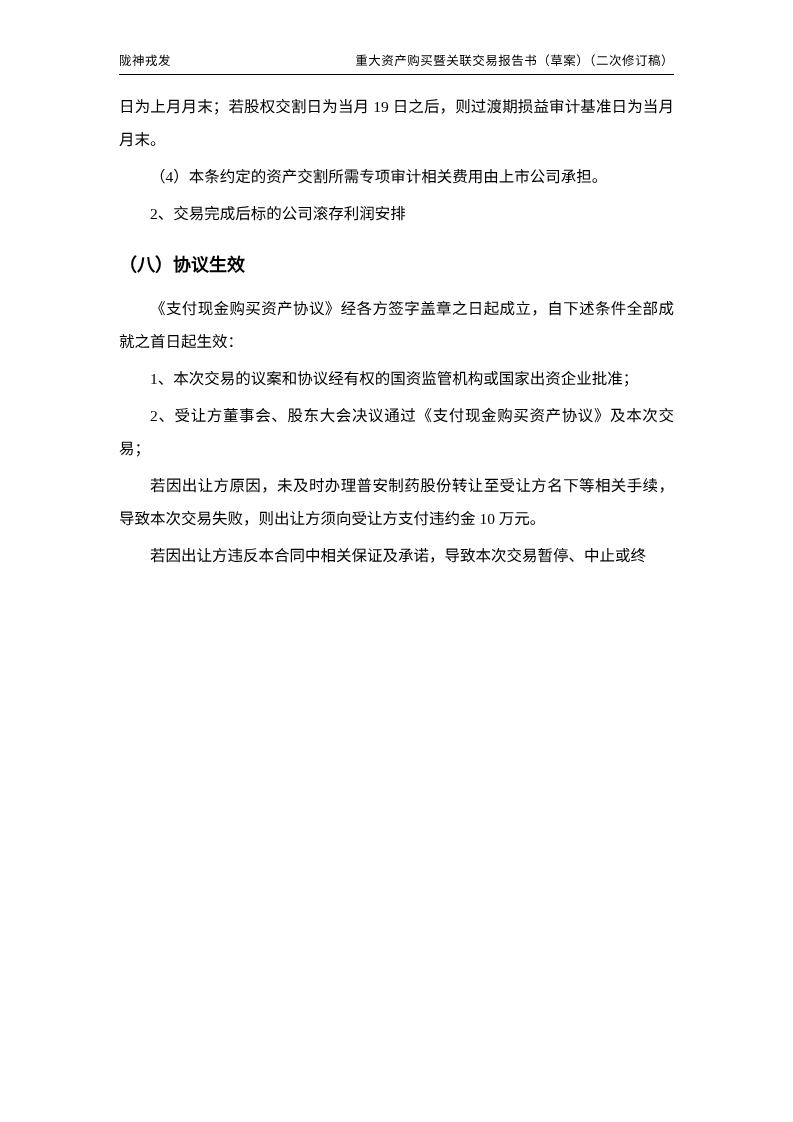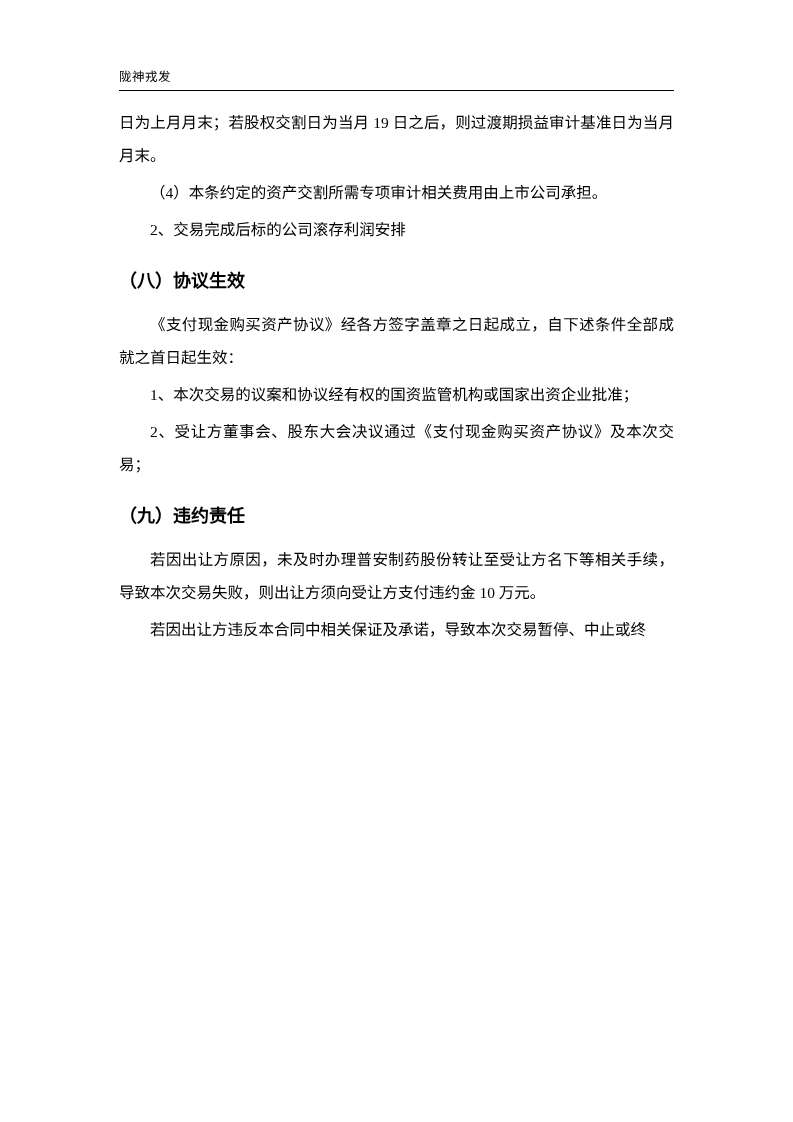--- a/index.html
+++ b/index.html
@@ -1,21 +1,21 @@
 <!DOCTYPE html>
 <html lang="zh-CN"><head>
 <meta charset="utf-8">
 <style>
   * { margin: 0; padding: 0; box-sizing: border-box; }
   html, body { background: #ffffff; }
   .page {
     position: relative;
     width: 793px;
     height: 858px;
-    margin: 16px auto;
+    margin: 0 auto;
     background: #ffffff;
     color: #000000;
     font-family: "Liberation Serif", "DejaVu Serif", serif;
     overflow: hidden;
   }
   .header {
     position: absolute;
     top: 50px;
     left: 119px;
     right: 119px;
@@ -64,33 +64,33 @@
     font-weight: 700;
   }
 </style>
 </head>
 <body>
 
 <div class="page">
 
   <div class="header">
     <span class="hdr-left">陇神戎发</span>
+    <span class="hdr-right">重大资产购买暨关联交易报告书（草案）（二次修订稿）</span>
   </div>
 
   <div class="content">
     <p class="continuation">日为上月月末；若股权交割日为当月 19 日之后，则过渡期损益审计基准日为当月月末。</p>
     <p>（4）本条约定的资产交割所需专项审计相关费用由上市公司承担。</p>
     <p>2、交易完成后标的公司滚存利润安排</p>
 
     <h2 class="section-heading">（八）协议生效</h2>
     <p>《支付现金购买资产协议》经各方签字盖章之日起成立，自下述条件全部成就之首日起生效：</p>
     <p>1、本次交易的议案和协议经有权的国资监管机构或国家出资企业批准；</p>
     <p>2、受让方董事会、股东大会决议通过《支付现金购买资产协议》及本次交易；</p>
 
-    <h2 class="section-heading">（九）违约责任</h2>
     <p>若因出让方原因，未及时办理普安制药股份转让至受让方名下等相关手续，导致本次交易失败，则出让方须向受让方支付违约金 10 万元。</p>
     <p>若因出让方违反本合同中相关保证及承诺，导致本次交易暂停、中止或终</p>
   </div>
 
   <div class="footer">
     <span class="pagenum">226 / 371</span>
   </div>
 
 </div>
 

